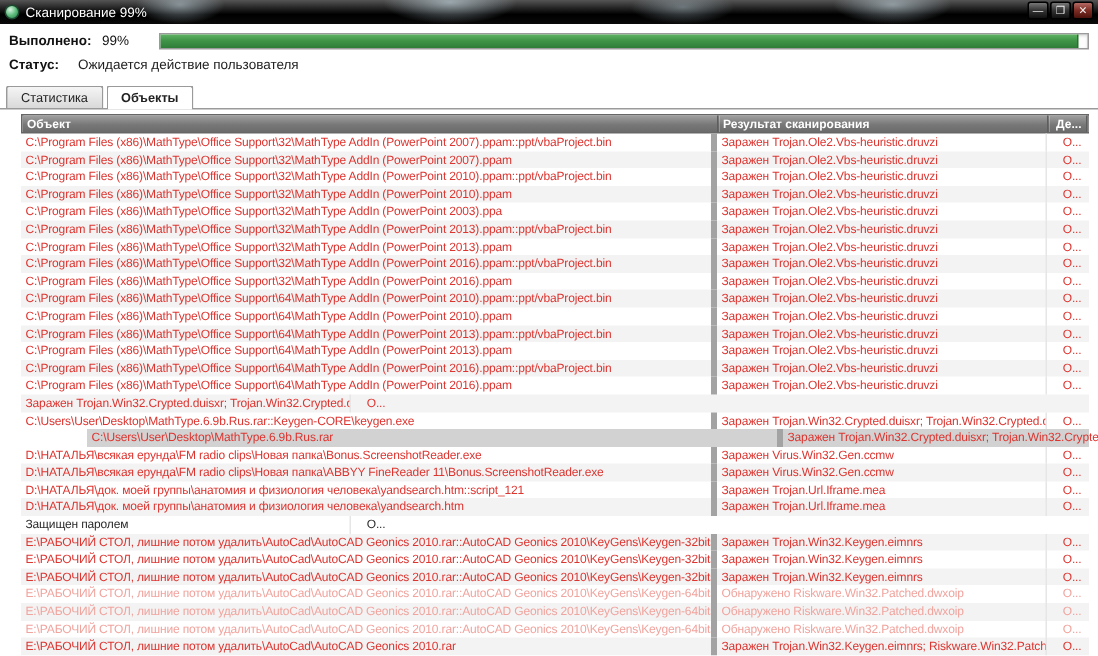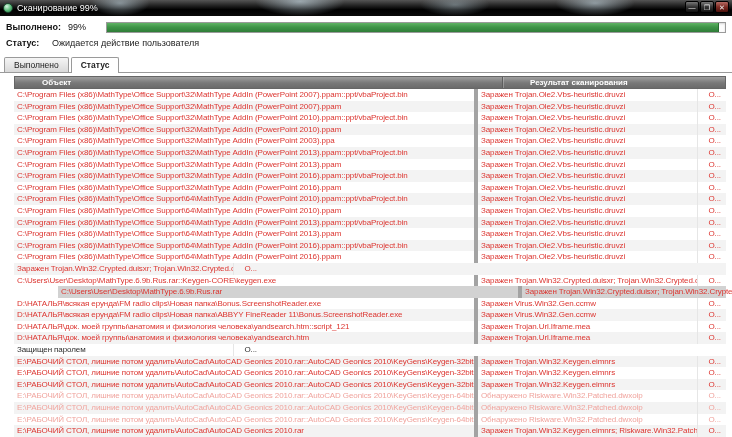--- a/index.html
+++ b/index.html
@@ -58,21 +58,21 @@
   }
   .tab.active { background:#fff; font-weight:bold; position:relative; margin-bottom:-1px; padding-bottom:3px; }
 
   
   .table-area { margin:3px 6px 0 14px; width:712px; }
   .thead {
     display:flex; height:13px; color:#fff; font-size:8px; font-weight:bold;
     background:linear-gradient(#a0a0a0, #787878 55%, #6b6b6b);
     border:1px solid #666; align-items:center;
   }
-  .thead .cell { border-right:1px solid #5e5e5e; box-shadow:1px 0 0 rgba(255,255,255,.25); height:100%; line-height:12px;margin-left:24px; }
+  .thead .cell { border-right:1px solid #5e5e5e; box-shadow:1px 0 0 rgba(255,255,255,.25); height:100%; line-height:12px; }
   .tbody { width:712px; }
   .trow { display:flex; height:11.6px; line-height:11.6px; font-size:8px; white-space:nowrap; letter-spacing:-0.1px; }
   .trow:nth-child(even) { background:#f3f3f3; }
   .cell { overflow:hidden; padding:0 3px 0 3px; }
   .c-object { flex:0 0 464px; border-right:4px solid #a3a3a3; }
   .c-result { flex:0 0 220px; border-right:1px solid #e6e6e6; }
   .c-action { flex:0 0 26px;text-align:right; }
 </style>
 </head>
 <body>
@@ -100,22 +100,22 @@
       <div class="progress-fill" style="width: 99%;"></div>
     </div>
   </div>
 
   <div class="status-row">
     <span class="lbl">Статус:</span>
     <span class="status-value">Ожидается действие пользователя</span>
   </div>
 
   <div class="tabs">
-    <div class="tab">Выполнено</div>
-    <div class="tab active">Статус</div>
+    <div class="tab">Статистика</div>
+    <div class="tab active">Объекты</div>
   </div>
 
   <div class="table-area">
     <div class="thead">
       <div class="cell c-object">Объект</div>
       <div class="cell c-result">Результат сканирования</div>
       <div class="cell c-action">Де...</div>
     </div>
     <div class="tbody">
         <div class="trow">

